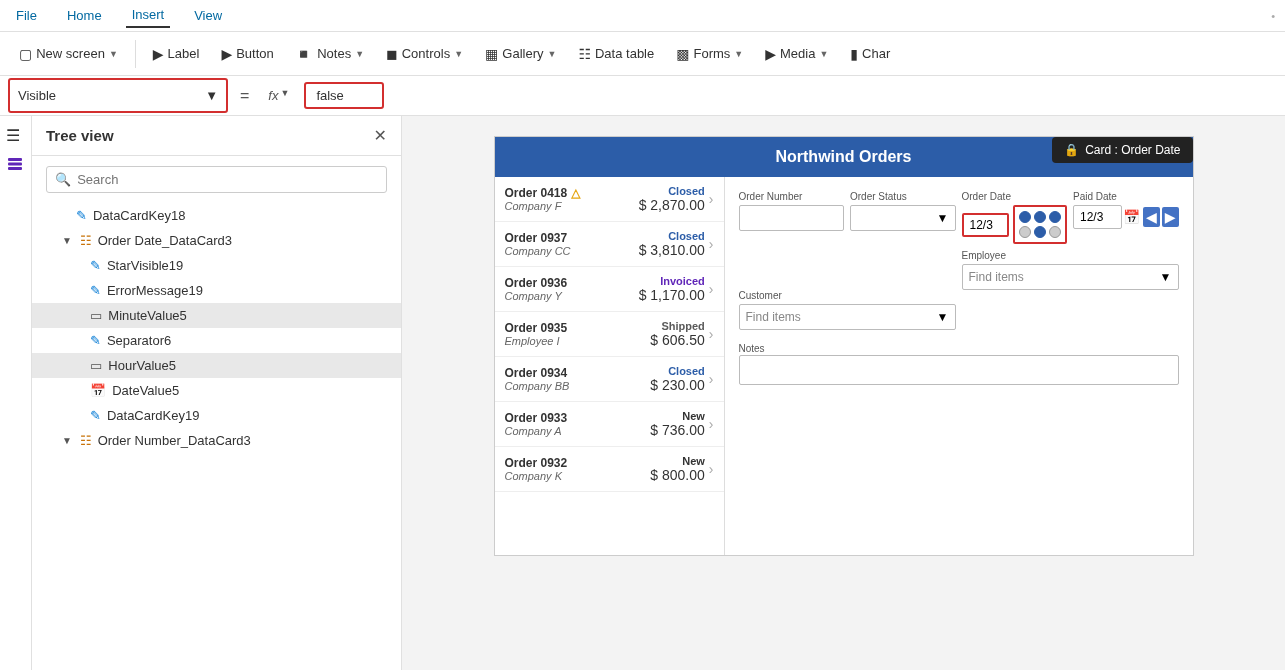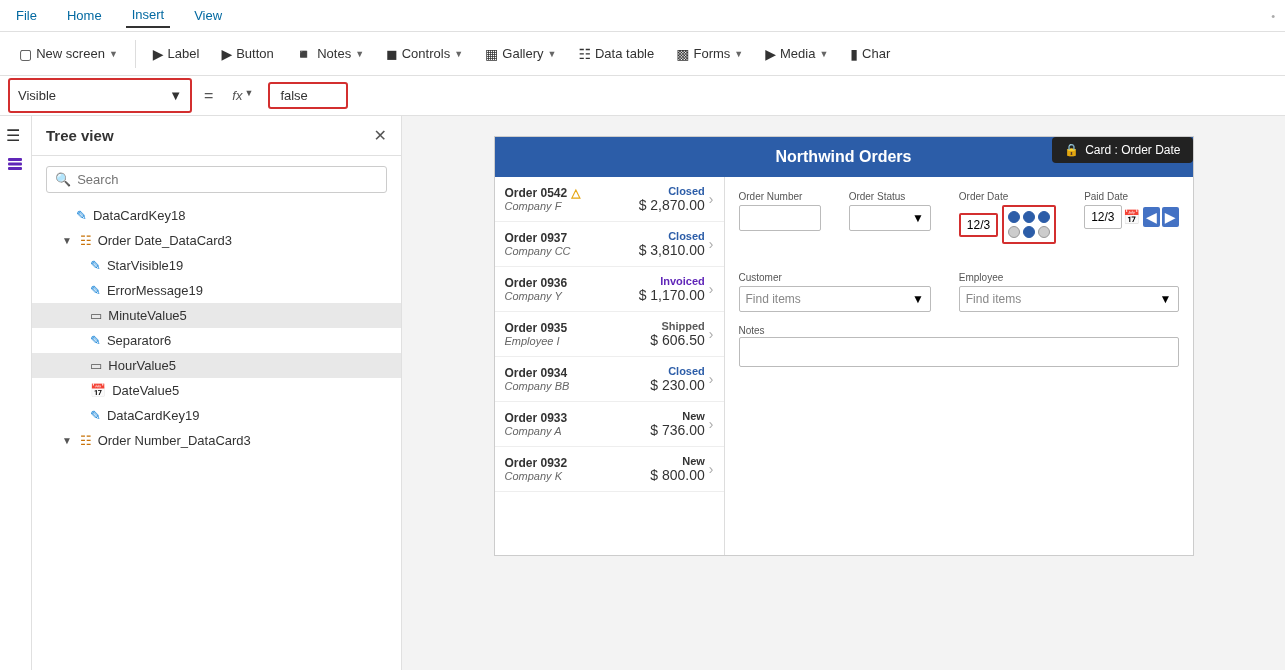--- a/index.html
+++ b/index.html
@@ -32,21 +32,21 @@
 
     
     .formula-bar {
       display: flex; align-items: center; height: 40px;
       background: #fff; border-bottom: 1px solid #e0e0e0;
       padding: 0 8px; gap: 8px;
     }
     .property-select {
       border: 2px solid #d32f2f; border-radius: 3px;
       padding: 8px 8px; font-size: 13px; color: #333;
-      width: 184px; display: flex; align-items: center;
+      width: 220px; display: flex; align-items: center;
       justify-content: space-between; background: #fff; cursor: pointer;
     }
     .equals-sign { font-size: 16px; color: #555; padding: 0 4px; }
     .fx-btn {
       display: flex; align-items: flex-start; gap: 2px;
       font-size: 13px; color: #555; padding: 4px 6px;
       border: 1px solid transparent; border-radius: 3px; cursor: pointer;
       background: #fff;
     }
     .formula-value {
@@ -136,21 +136,21 @@
     .status-invoiced { color: #6026b8; }
     .status-shipped { color: #5a5a5a; }
     .status-new { color: #333; }
     .chevron-right { font-size: 14px; color: #aaa; }
     .warning-icon { color: #e6a817; font-size: 12px; }
 
     
     .order-detail {
       flex: 1; padding: 14px; background: #fff; position: relative;
     }
-    .detail-grid { display: grid; grid-template-columns: 1fr 1fr 1fr 1fr; gap: 28px; }
+    .detail-grid { display: grid; grid-template-columns: 1fr 1fr 1fr 1fr; gap: 6px; }
     .field-group { display: flex; flex-direction: column; gap: 3px; }
     .field-label { font-size: 10px; color: #555; }
     .field-input {
       border: 1px solid #bbb; border-radius: 2px; height: 26px;
       padding: 0 6px; font-size: 12px; background: #fff;
     }
     .field-select {
       border: 1px solid #bbb; border-radius: 2px; height: 26px;
       padding: 0 6px; font-size: 12px; background: #fff;
       display: flex; align-items: center; justify-content: space-between;
@@ -358,21 +358,21 @@
         <span>Northwind Orders</span>
       </div>
 
       <div class="app-body">
 
         <div class="orders-list">
 
           <div class="order-row">
             <div class="order-info">
               <div class="order-number">
-                <span>Order 0542</span>
+                <span>Order 0418</span>
                 <span class="warning-icon">△</span>
               </div>
               <div class="order-company">Company F</div>
             </div>
             <div>
               <div class="order-status status-closed">Closed</div>
               <div class="order-amount">$ 2,870.00</div>
             </div>
             <span class="chevron-right">›</span>
           </div>
@@ -494,21 +494,21 @@
               <div style="display:flex; align-items:center; gap:2px;">
                 <div class="field-date" style="flex:1;">
                   <span>12/3</span>
                 </div>
                 <span style="font-size:14px; cursor:pointer;">📅</span>
                 <span style="font-size:14px; cursor:pointer; background:#4472c4; color:#fff; padding:2px 3px; border-radius:2px;">◀</span>
                 <span style="font-size:14px; cursor:pointer; background:#4472c4; color:#fff; padding:2px 3px; border-radius:2px;">▶</span>
               </div>
             </div>
 
-            <div class="field-group" style="grid-column: span 2;">
+            <div class="field-group" style="grid-column: span 2; margin-top: 40px;">
               <span class="field-label">Customer</span>
               <div class="field-combobox">
                 <span style="color:#888;">Find items</span>
                 <span>▼</span>
               </div>
             </div>
 
             <div class="field-group" style="grid-column: span 2;">
               <span class="field-label">Employee</span>
               <div class="field-combobox">

